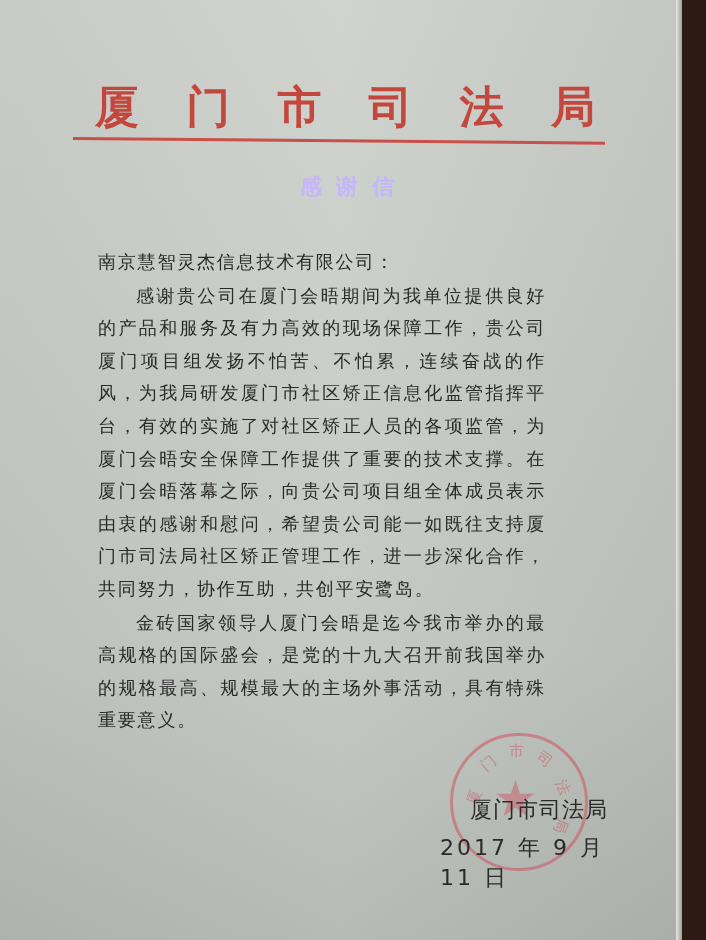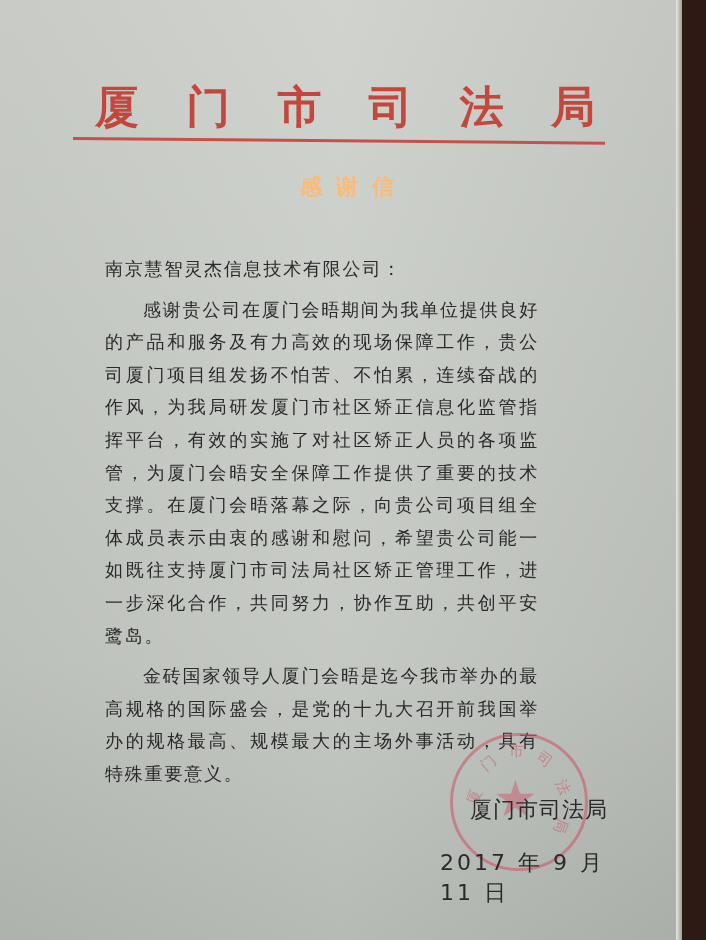--- a/index.html
+++ b/index.html
@@ -26,37 +26,37 @@
       display: flex; justify-content: space-between;
       color: #c4473d; font-size: 44px; font-weight: bold;
       font-family: "DejaVu Serif", "Liberation Serif", serif;
     }
     .red-rule {
       position: absolute; left: 73px; top: 137px; width: 532px; height: 3px;
       background: #c85048; transform: rotate(0.5deg); transform-origin: left;
     }
     .title {
       position: absolute; left: 0; width: 680px; top: 172px; text-align: center;
-      font-size: 22px; font-weight: bold; color: #fdba74; letter-spacing: 14px;
+      font-size: 22px; font-weight: bold; color: #c4b5fd; letter-spacing: 14px;
       padding-left: 14px;
     }
     .body-text {
       position: absolute; left: 97px; top: 245px; width: 450px;
       font-family: "DejaVu Sans", "Liberation Sans", sans-serif;
       font-size: 18px; line-height: 32.6px; color: #2a2a2a; letter-spacing: 1.8px;
     }
-    .body-text p { margin: 8px; text-align: justify; }
+    .body-text p { margin: 1px; text-align: justify; }
     .body-text .indent { text-indent: 38px; }
     .signature {
       position: absolute; left: 440px; top: 795px; width: 180px;
       font-family: "DejaVu Sans", "Liberation Sans", sans-serif;
       font-size: 22px; color: #2a2a2a; z-index: 3;
     }
     .sig-org { margin-left: 30px; letter-spacing: 1px; }
-    .sig-date { margin-top: 23px; letter-spacing: 3px; }
+    .sig-date { margin-top: 8px; letter-spacing: 3px; }
     .seal {
       position: absolute; left: 450px; top: 733px; width: 132px; height: 132px;
       border-radius: 50%; border: 3px solid rgba(205, 80, 95, 0.55);
       z-index: 2;
     }
     .seal-star {
       position: absolute; left: 40px; top: 38px; font-size: 50px;
       color: rgba(205, 80, 95, 0.45); line-height: 1;
     }
     .seal-text {

